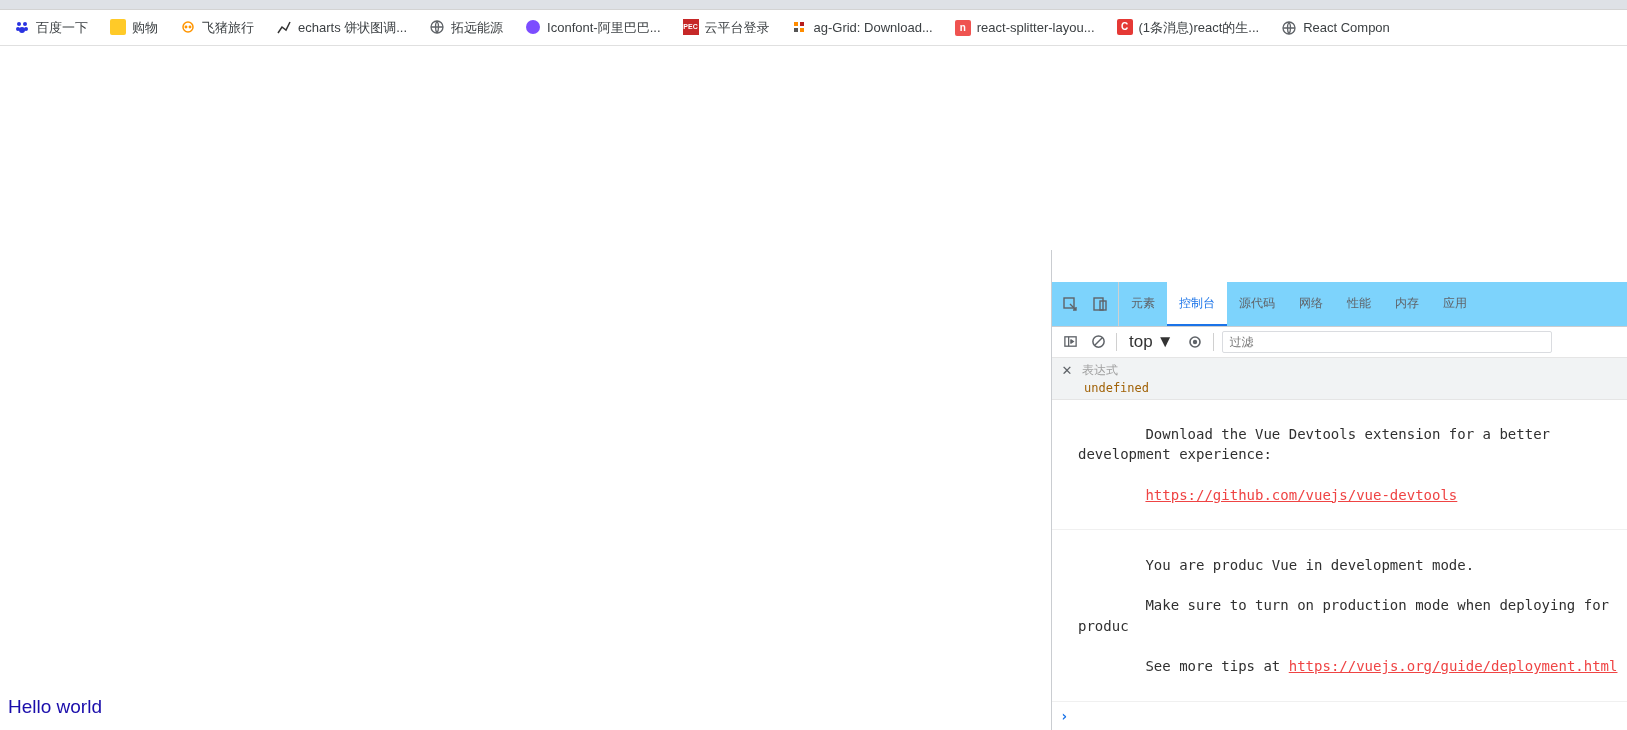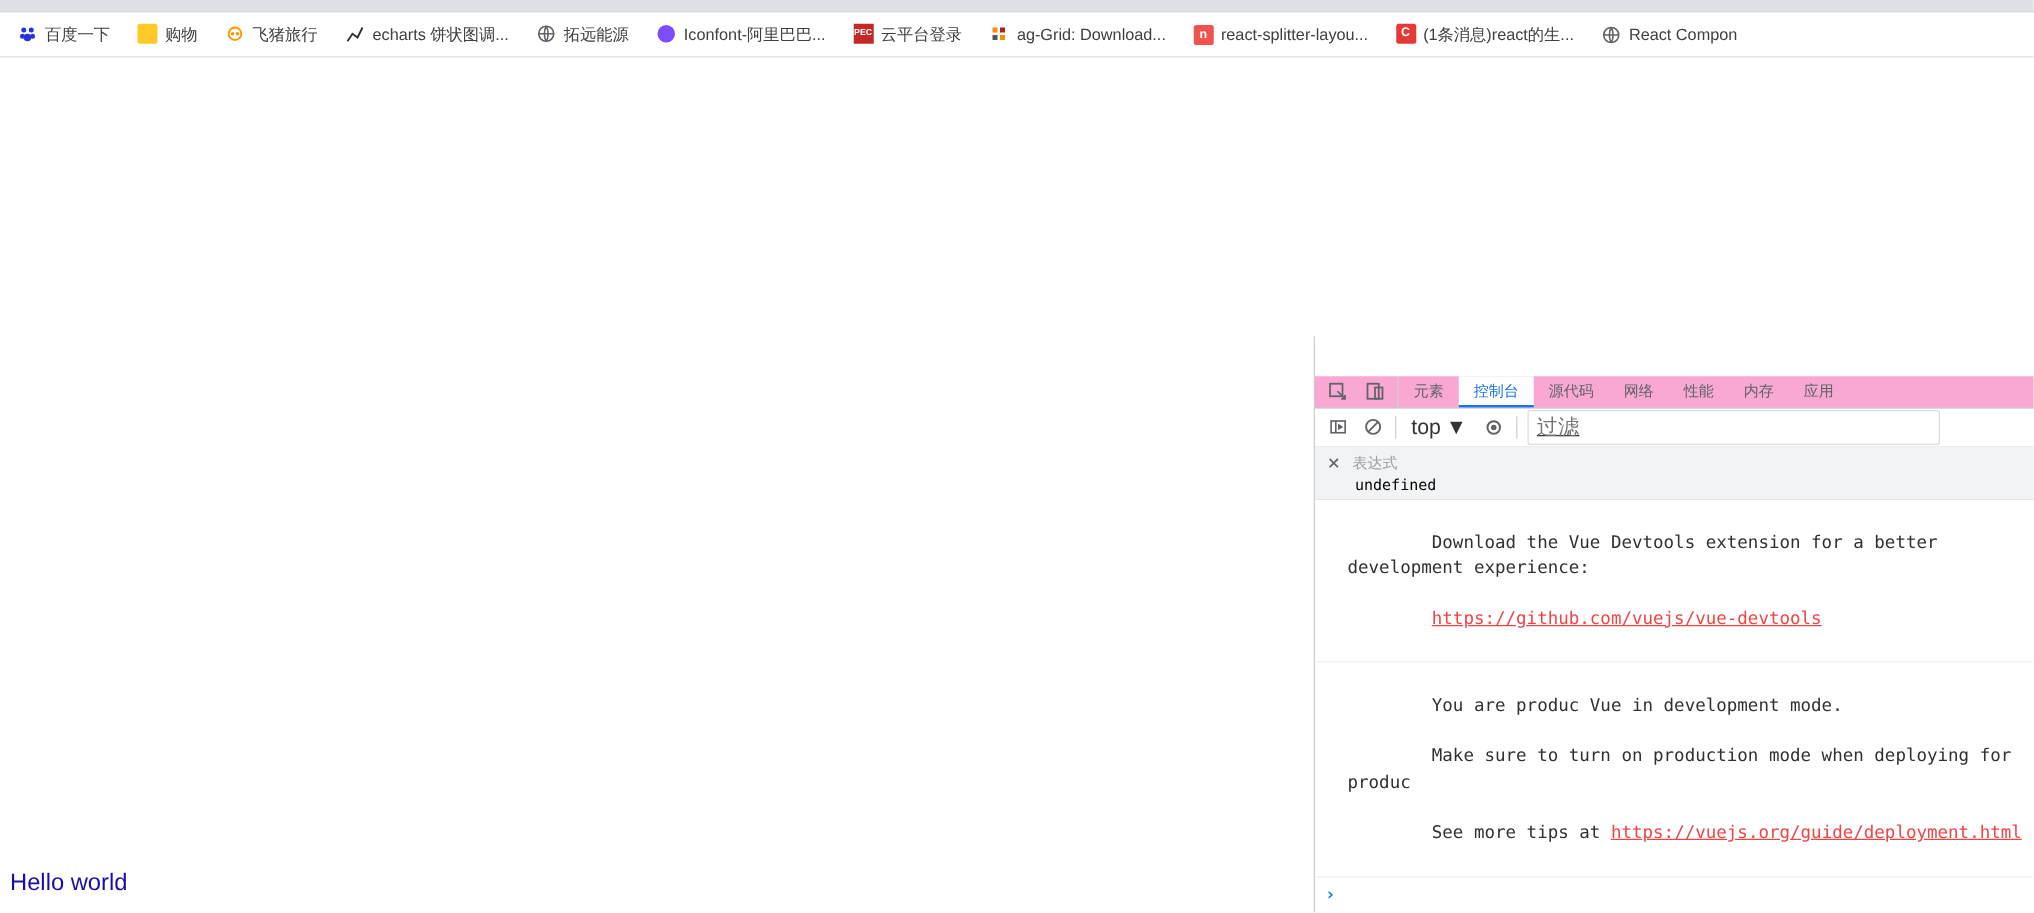--- a/index.html
+++ b/index.html
@@ -83,23 +83,23 @@
       flex-direction: column;
       border-left: 1px solid #cacdd1;
       background: #fff;
       font-size: 12px;
     }
 
     
     .dt-tabbar {
       display: flex;
       align-items: stretch;
-      height: 26px;
+      height: 45px;
       border-bottom: 1px solid #cacdd1;
-      background: #f9a8d4;
+      background: #7dd3fc;
       margin-top: 32px;
     }
     .dt-tab-icon-group {
       display: flex;
       align-items: center;
       padding: 0 8px;
       gap: 10px;
       border-right: 1px solid #d0d0d0;
     }
     .dt-tab-icon-group svg { color:#5f6368; }
@@ -133,44 +133,43 @@
       display:flex; align-items:center; gap:4px;
       font-size:17px; color:#333; cursor:pointer;
       padding: 2px 4px;
     }
     .dt-filter-input {
       flex:1;
       max-width: 330px;
       border:1px solid #dadce0;
       border-radius:2px;
       padding:3px 6px;
-      font-size:17px;
+      font-size:12px;
       color:#333;
-      text-decoration:underline;
     }
 
     
     .dt-expr-row {
       background:#f1f3f4;
       border-bottom:1px solid #e5e5e5;
       padding:4px 8px;
       display:flex;
       flex-direction:column;
     }
     .dt-expr-header {
       display:flex;
       align-items:center;
       gap:8px;
       color:#a0a0a0;
       font-style:normal;
     }
     .dt-expr-close { color:#5f6368; cursor:pointer; width:14px; text-align:center; font-size:13px; }
     .dt-expr-undef {
       font-family: Menlo, Consolas, monospace;
-      color:#000000;
+      color:#a16207;
       padding-left: 24px;
       margin-top:2px;
     }
 
     
     .dt-console-msgs {
       flex:1;
       font-family: Menlo, Consolas, monospace;
       font-size: 14px;
       line-height: 1.45;

